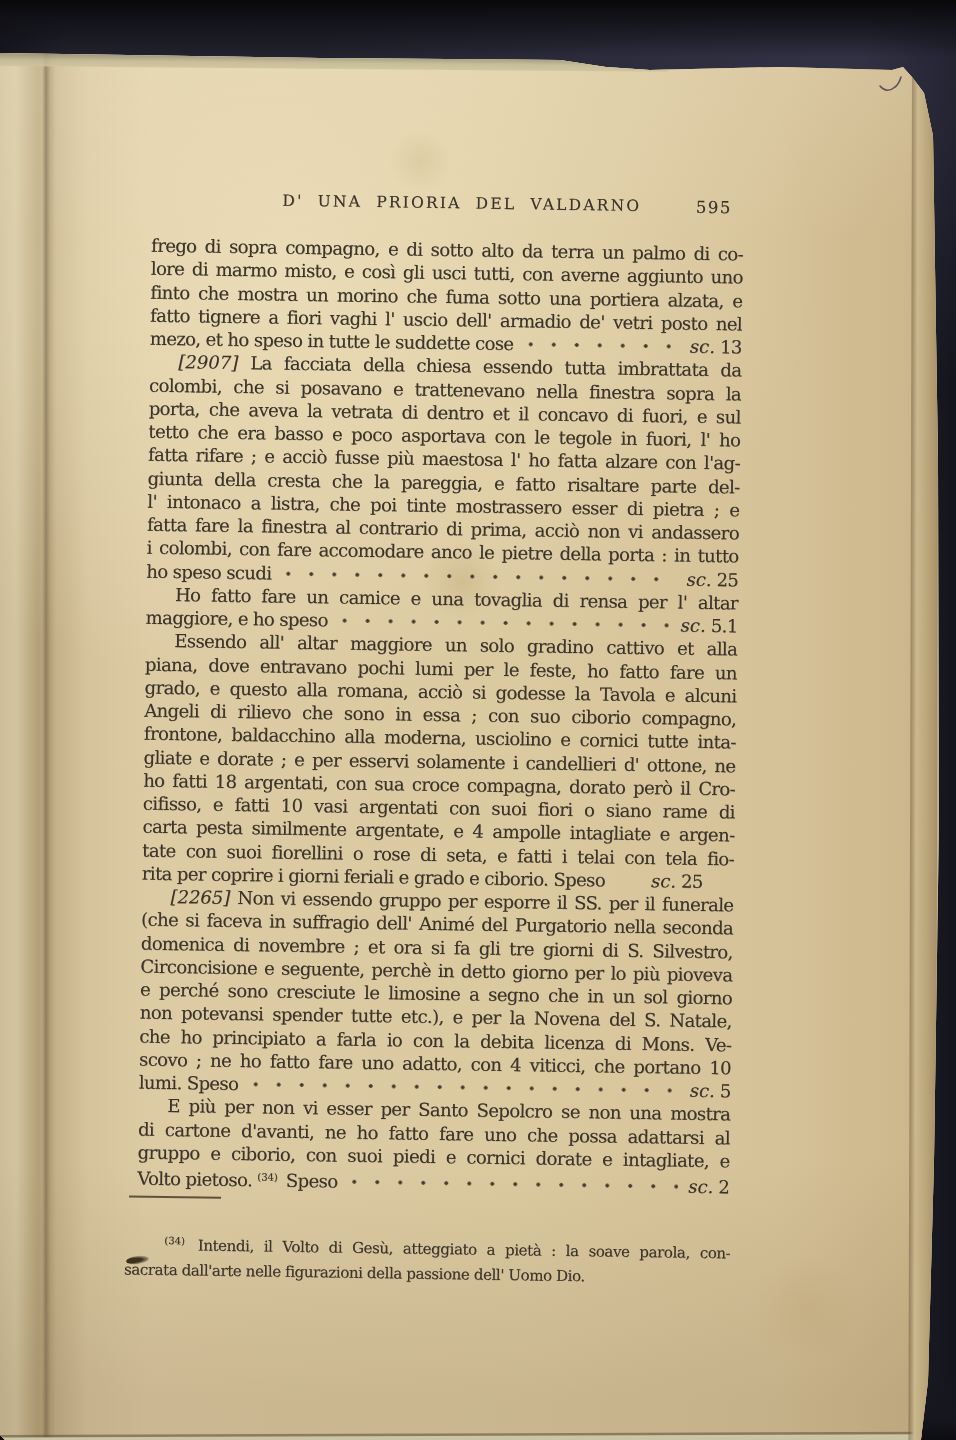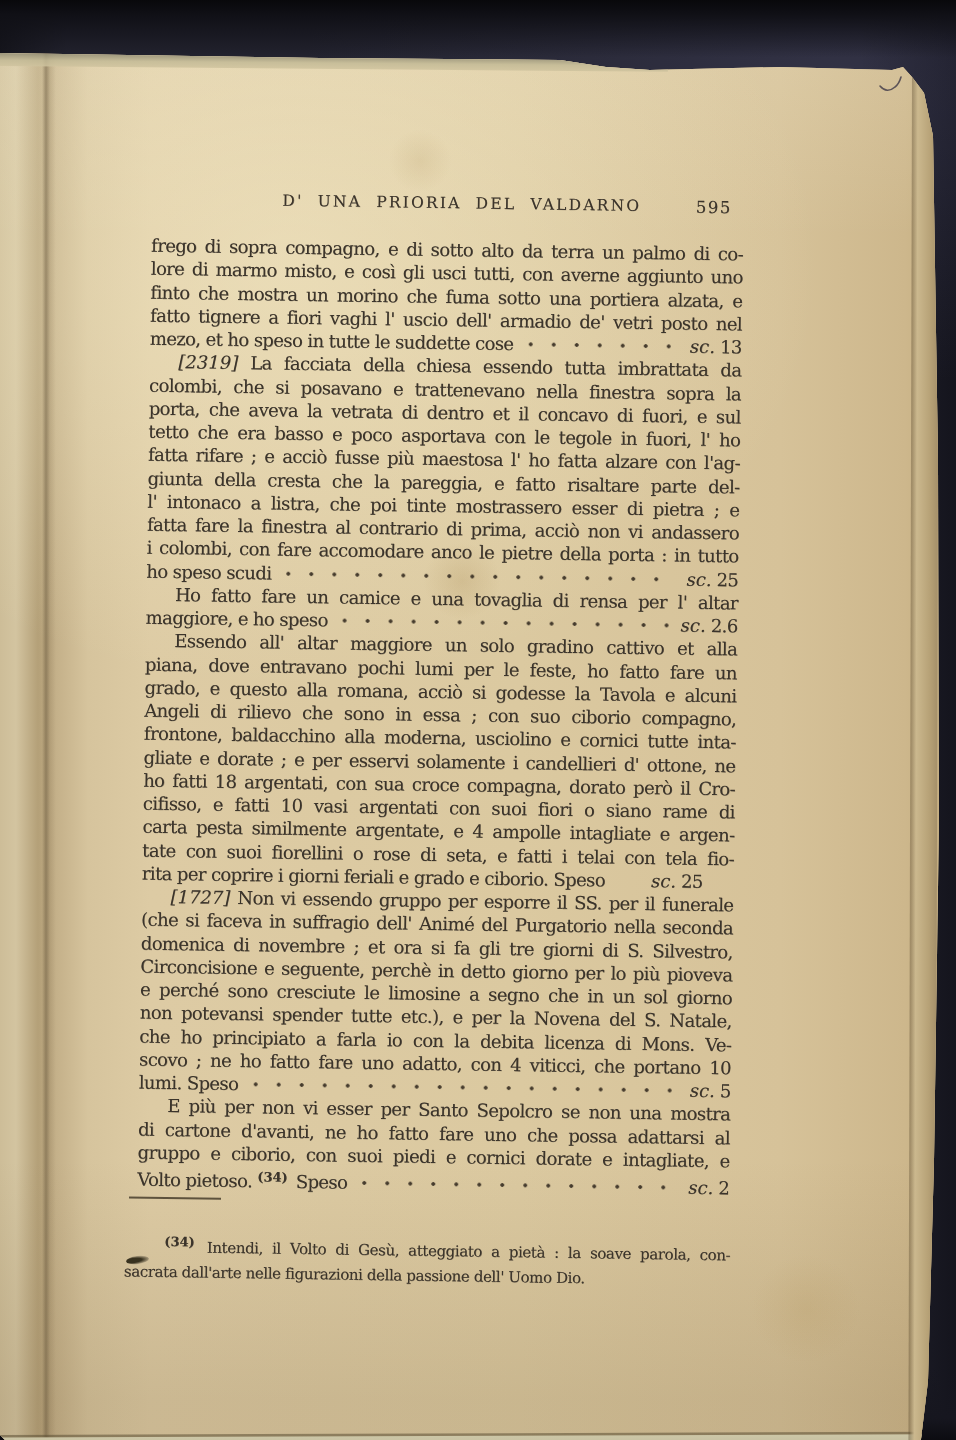--- a/index.html
+++ b/index.html
@@ -59,21 +59,21 @@
   .dots{flex:1 1 auto;position:relative;margin:0 8px 0 14px;}
   .dots::before{content:"";position:absolute;left:0;right:2px;bottom:3px;height:6px;
     background-image:radial-gradient(circle at 3px 3px,#453b2d 1.5px,rgba(69,59,45,0) 2.2px);
     background-size:23px 6px;background-repeat:repeat-x;}
   .dots.nodots{flex:0 0 24px;}
   .dots.nodots::before{display:none;}
   .fill{flex:1 1 auto;}
   .amt{white-space:pre;}
   .amt .sc{font-style:italic;margin-right:5px;letter-spacing:0;}
   .it{font-style:italic;letter-spacing:0;}
-  .sup{font-size:13px;vertical-align:6px;letter-spacing:0;margin-right:3px;font-weight:bold;}
+  .sup{font-size:10px;vertical-align:6px;letter-spacing:0;margin-right:3px;}
   .fsep{width:92px;height:2px;background:rgba(62,52,36,.8);margin:6px 0 0 -8px;}
   .footnote{margin:30px 0 0 -12px;width:606px;font-size:15px;letter-spacing:-0.4px;}
   .fline{line-height:25px;text-align:justify;text-align-last:justify;}
   .fline.free{text-align-last:left;}
   .fline.findent{text-indent:40px;}
 </style>
 </head>
 <body>
 
 <div class="page">
@@ -99,41 +99,41 @@
           <div class="line">lore di marmo misto, e così gli usci tutti, con averne aggiunto uno</div>
           <div class="line">finto che mostra un morino che fuma sotto una portiera alzata, e</div>
           <div class="line">fatto tignere a fiori vaghi l' uscio dell' armadio de' vetri posto nel</div>
           <div class="line leader">
             <span class="lt">mezo, et ho speso in tutte le suddette cose</span>
             <span class="dots"></span>
             <span class="amt"><span class="sc">sc.</span><span class="val">13</span></span>
           </div>
         </div>
         <div class="para">
-          <div class="line indent"><span class="it">[2319]</span> La facciata della chiesa essendo tutta imbrattata da</div>
+          <div class="line indent"><span class="it">[2907]</span> La facciata della chiesa essendo tutta imbrattata da</div>
           <div class="line">colombi, che si posavano e trattenevano nella finestra sopra la</div>
           <div class="line">porta, che aveva la vetrata di dentro et il concavo di fuori, e sul</div>
           <div class="line">tetto che era basso e poco asportava con le tegole in fuori, l' ho</div>
           <div class="line">fatta rifare ; e acciò fusse più maestosa l' ho fatta alzare con l'ag-</div>
           <div class="line">giunta della cresta che la pareggia, e fatto risaltare parte del-</div>
           <div class="line">l' intonaco a listra, che poi tinte mostrassero esser di pietra ; e</div>
           <div class="line">fatta fare la finestra al contrario di prima, acciò non vi andassero</div>
           <div class="line">i colombi, con fare accomodare anco le pietre della porta : in tutto</div>
           <div class="line leader">
             <span class="lt">ho speso scudi</span>
             <span class="dots"></span>
             <span class="amt"><span class="sc">sc.</span><span class="val">25</span></span>
           </div>
         </div>
         <div class="para">
           <div class="line indent">Ho fatto fare un camice e una tovaglia di rensa per l' altar</div>
           <div class="line leader">
             <span class="lt">maggiore, e ho speso</span>
             <span class="dots"></span>
-            <span class="amt"><span class="sc">sc.</span><span class="val">2.6</span></span>
+            <span class="amt"><span class="sc">sc.</span><span class="val">5.1</span></span>
           </div>
         </div>
         <div class="para">
           <div class="line indent">Essendo all' altar maggiore un solo gradino cattivo et alla</div>
           <div class="line">piana, dove entravano pochi lumi per le feste, ho fatto fare un</div>
           <div class="line">grado, e questo alla romana, acciò si godesse la Tavola e alcuni</div>
           <div class="line">Angeli di rilievo che sono in essa ; con suo ciborio compagno,</div>
           <div class="line">frontone, baldacchino alla moderna, usciolino e cornici tutte inta-</div>
           <div class="line">gliate e dorate ; e per esservi solamente i candellieri d' ottone, ne</div>
           <div class="line">ho fatti 18 argentati, con sua croce compagna, dorato però il Cro-</div>
@@ -141,21 +141,21 @@
           <div class="line">carta pesta similmente argentate, e 4 ampolle intagliate e argen-</div>
           <div class="line">tate con suoi fiorellini o rose di seta, e fatti i telai con tela fio-</div>
           <div class="line leader">
             <span class="lt">rita per coprire i giorni feriali e grado e ciborio. Speso</span>
             <span class="dots nodots"></span>
             <span class="amt"><span class="sc">sc.</span><span class="val">25</span></span>
             <span class="fill"></span>
           </div>
         </div>
         <div class="para">
-          <div class="line indent"><span class="it">[1727]</span> Non vi essendo gruppo per esporre il SS. per il funerale</div>
+          <div class="line indent"><span class="it">[2265]</span> Non vi essendo gruppo per esporre il SS. per il funerale</div>
           <div class="line">(che si faceva in suffragio dell' Animé del Purgatorio nella seconda</div>
           <div class="line">domenica di novembre ; et ora si fa gli tre giorni di S. Silvestro,</div>
           <div class="line">Circoncisione e seguente, perchè in detto giorno per lo più pioveva</div>
           <div class="line">e perché sono cresciute le limosine a segno che in un sol giorno</div>
           <div class="line">non potevansi spender tutte etc.), e per la Novena del S. Natale,</div>
           <div class="line">che ho principiato a farla io con la debita licenza di Mons. Ve-</div>
           <div class="line">scovo ; ne ho fatto fare uno adatto, con 4 viticci, che portano 10</div>
           <div class="line leader">
             <span class="lt">lumi. Speso</span>
             <span class="dots"></span>

